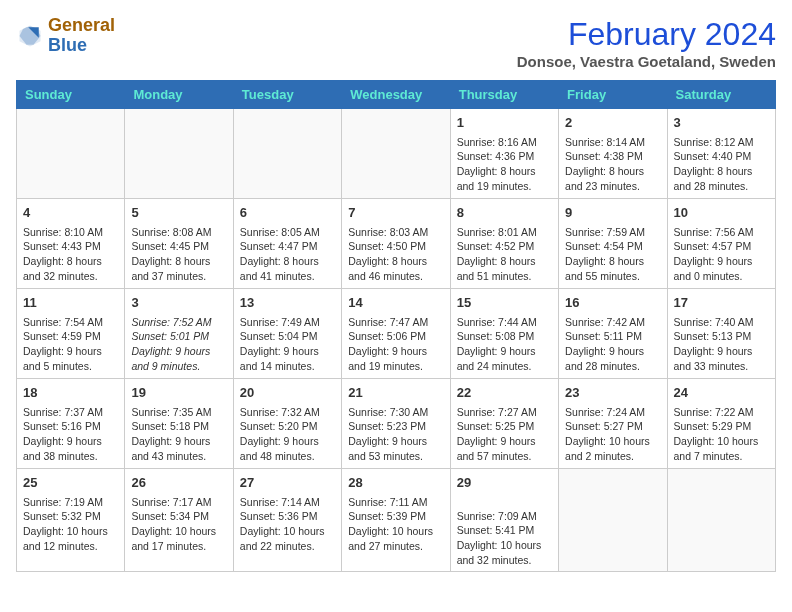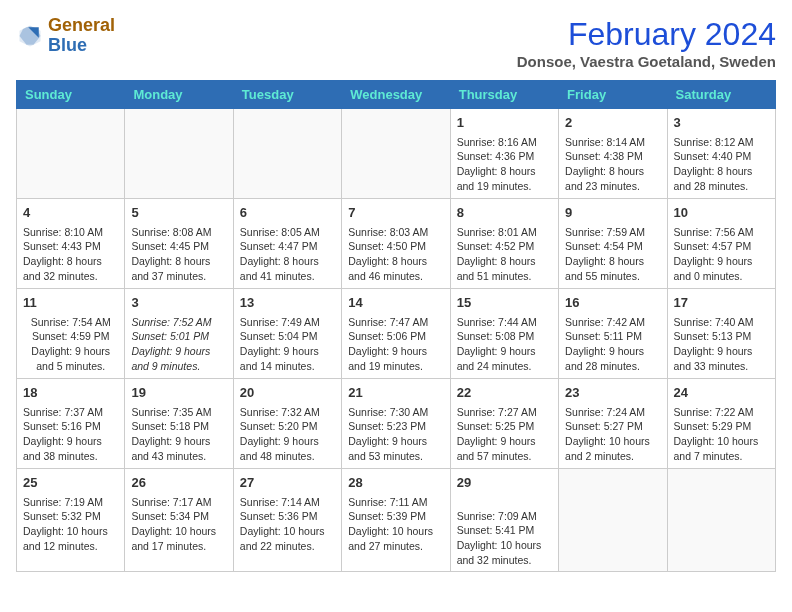--- a/index.html
+++ b/index.html
@@ -195,21 +195,21 @@
           <span class="day-num">10</span>
           <div class="day-info" style="white-space: pre-line;">Sunrise: 7:56 AM
 Sunset: 4:57 PM
 Daylight: 9 hours
 and 0 minutes.</div>
         </td>
       </tr>
       <tr>
         <td>
           <span class="day-num">11</span>
-          <div class="day-info" style="white-space: pre-line; text-align: center;">Sunrise: 7:54 AM
+          <div class="day-info" style="white-space: pre-line;">Sunrise: 7:54 AM
 Sunset: 4:59 PM
 Daylight: 9 hours
 and 5 minutes.</div>
         </td>
         <td>
           <span class="day-num">3</span>
           <div class="day-info" style="white-space: pre-line; font-style: italic;">Sunrise: 7:52 AM
 Sunset: 5:01 PM
 Daylight: 9 hours
 and 9 minutes.</div>

